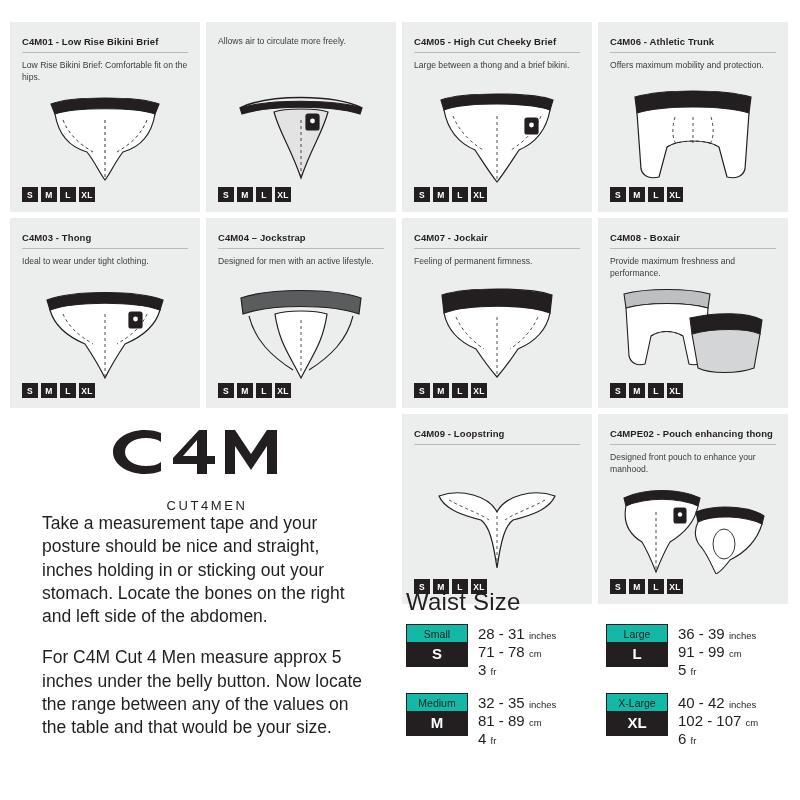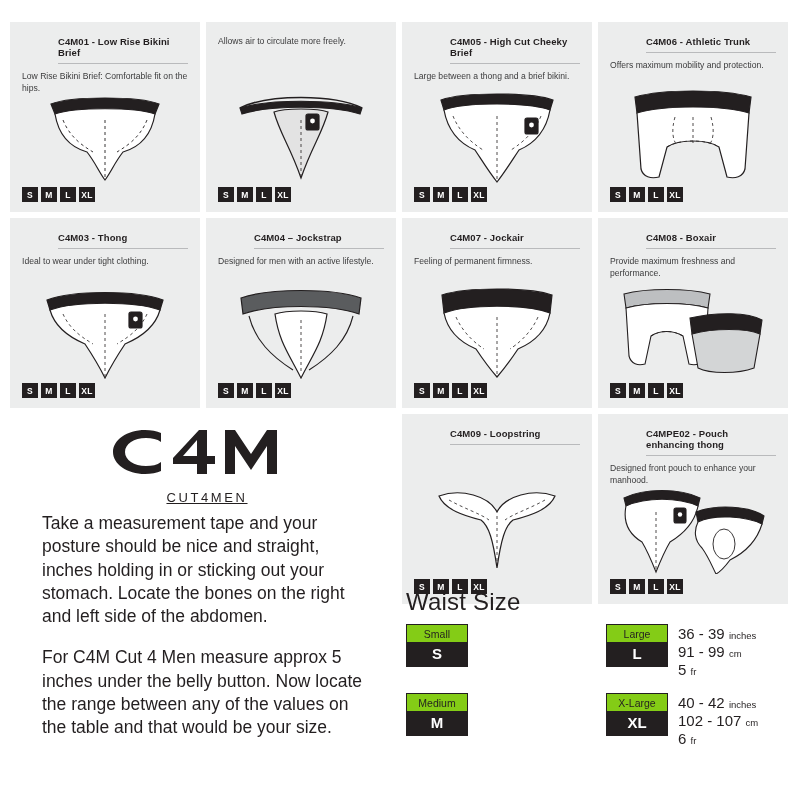--- a/index.html
+++ b/index.html
@@ -35,21 +35,20 @@
   }
   .card.blank { background: transparent; }
   .card-title {
     font-size: 9.5px;
     font-weight: bold;
     letter-spacing: .1px;
     color: #231f20;
     padding-bottom: 5px;
     border-bottom: 1px solid #b9babc;
     margin-bottom: 7px;
-    margin-left: 36px;
   }
   .card-desc {
     font-size: 8.6px;
     line-height: 1.35;
     color: #3b3b3c;
     min-height: 24px;
   }
   .art {
     position: absolute;
     left: 0; right: 0;
@@ -82,23 +81,22 @@
   .logo-block {
     position: absolute;
     left: 22px; top: 424px;
     width: 370px;
     text-align: center;
   }
   .logo-sub {
     font-size: 13px;
     letter-spacing: 2.6px;
     color: #231f20;
-    margin-top: 8px;
+    margin-top: 16px;
     font-weight: normal;
-    text-decoration: underline;
   }
 
   
   .instructions {
     position: absolute;
     left: 42px; top: 512px;
     width: 330px;
     font-size: 17.5px;
     line-height: 1.33;
     color: #231f20;
@@ -125,21 +123,21 @@
   }
   .size-row {
     display: flex;
     align-items: flex-start;
     gap: 10px;
   }
   .size-badge {
     width: 62px;
     flex: 0 0 62px;
     border: 1px solid #231f20;
-    background: #84cc16;
+    background: #14b8a6;
     text-align: center;
   }
   .size-badge .nm {
     font-size: 10.5px;
     padding: 3px 0 2px;
     color: #231f20;
   }
   .size-badge .ab {
     background: #231f20;
     color: #fff;
@@ -402,37 +400,47 @@
   </div>
 
   <div class="waist">
     <div class="waist-title">Waist Size</div>
     <div class="size-table">
         <div class="size-row">
           <div class="size-badge">
             <div class="nm">Small</div>
             <div class="ab">S</div>
           </div>
+          <div class="size-vals">
+            <div><span>28 - 31</span> <span class="unit">inches</span></div>
+            <div><span>71 - 78</span> <span class="unit">cm</span></div>
+            <div><span>3</span> <span class="unit">fr</span></div>
+          </div>
         </div>
         <div class="size-row">
           <div class="size-badge">
             <div class="nm">Large</div>
             <div class="ab">L</div>
           </div>
           <div class="size-vals">
             <div><span>36 - 39</span> <span class="unit">inches</span></div>
             <div><span>91 - 99</span> <span class="unit">cm</span></div>
             <div><span>5</span> <span class="unit">fr</span></div>
           </div>
         </div>
         <div class="size-row">
           <div class="size-badge">
             <div class="nm">Medium</div>
             <div class="ab">M</div>
           </div>
+          <div class="size-vals">
+            <div><span>32 - 35</span> <span class="unit">inches</span></div>
+            <div><span>81 - 89</span> <span class="unit">cm</span></div>
+            <div><span>4</span> <span class="unit">fr</span></div>
+          </div>
         </div>
         <div class="size-row">
           <div class="size-badge">
             <div class="nm">X-Large</div>
             <div class="ab">XL</div>
           </div>
           <div class="size-vals">
             <div><span>40 - 42</span> <span class="unit">inches</span></div>
             <div><span>102 - 107</span> <span class="unit">cm</span></div>
             <div><span>6</span> <span class="unit">fr</span></div>

